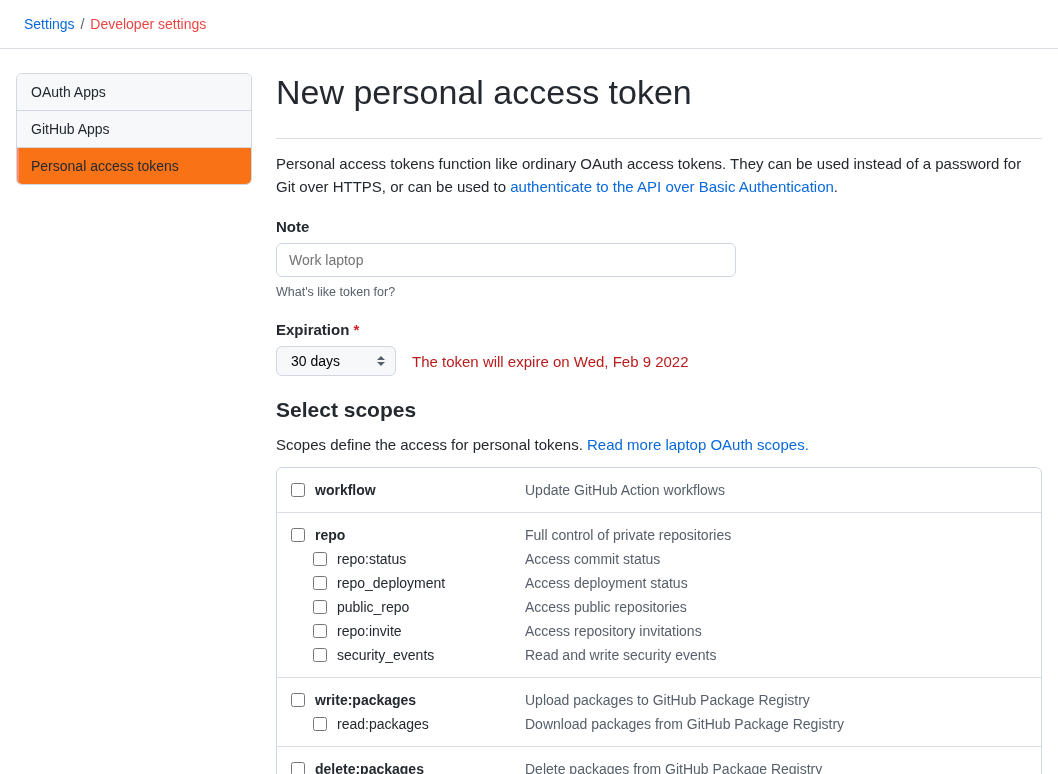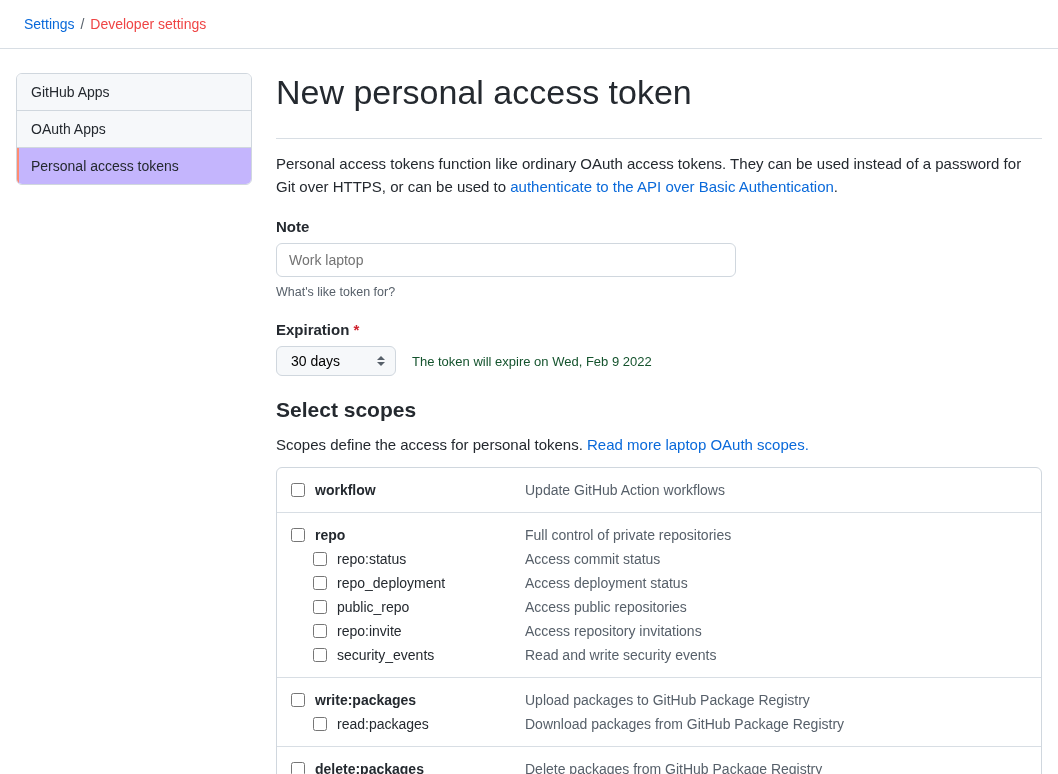--- a/index.html
+++ b/index.html
@@ -6,37 +6,37 @@
 body { font-family: -apple-system, BlinkMacSystemFont, "Segoe UI", Helvetica, Arial, sans-serif; color: #24292f; font-size: 14px; background: #fff; }
 a { color: #0969da; text-decoration: none; }
 .breadcrumb { padding: 16px 24px; border-bottom: 1px solid #d8dee4; font-size: 14px; }
 .breadcrumb .sep { color: #57606a; margin: 0 2px; }
 .breadcrumb .current { color: #ef4444; }
 .container { display: flex; padding: 24px 16px; gap: 24px; }
 .sidebar { width: 236px; flex-shrink: 0; }
 .sidebar-list { border: 1px solid #d0d7de; border-radius: 6px; overflow: hidden; list-style: none; }
 .sidebar-item { padding: 10px 14px; border-bottom: 1px solid #d0d7de; background: #f6f8fa; color: #24292f; cursor: pointer; font-size: 14px; position: relative; }
 .sidebar-item:last-child { border-bottom: none; }
-.sidebar-item.selected { background: #c4b5fd; }
+.sidebar-item.selected { background: #f97316; }
 .sidebar-item.selected::before { content: ''; position: absolute; left: 0; top: 0; bottom: 0; width: 2px; background: #fd8c73; }
 .main { flex: 1; max-width: 768px; }
 h1 { font-size: 34px; font-weight: 400; padding-bottom: 26px; border-bottom: 1px solid #d8dee4; margin-bottom: 14px; }
 .desc { color: #24292f; margin-bottom: 20px; line-height: 1.5; font-size: 15px; }
 .field-label { font-weight: 600; font-size: 15px; margin-bottom: 8px; display: block; }
 .required { color: #cf222e; }
 .text-input { width: 460px; padding: 6px 12px; font-size: 14px; border: 1px solid #d0d7de; border-radius: 6px; background: #fff; color: #737373; line-height: 20px; }
 .helper { font-size: 12.5px; color: #57606a; margin-top: 8px; }
 .field-block { margin-bottom: 22px; }
 .exp-row { display: flex; align-items: center; gap: 16px; }
 .select-wrap { position: relative; display: inline-block; }
 .select-btn { padding: 6px 32px 6px 14px; font-size: 14px; border: 1px solid #d0d7de; border-radius: 6px; background: #f6f8fa; cursor: pointer; min-width: 120px; text-align: left; position: relative; }
 .caret { position: absolute; right: 10px; top: 50%; transform: translateY(-50%); font-size: 10px; color: #57606a; line-height: 1; }
 .caret::before { content: ''; display: block; width: 0; height: 0; border-left: 4px solid transparent; border-right: 4px solid transparent; border-bottom: 4px solid #57606a; margin-bottom: 2px; }
 .caret::after { content: ''; display: block; width: 0; height: 0; border-left: 4px solid transparent; border-right: 4px solid transparent; border-top: 4px solid #57606a; }
-.exp-note { font-size: 13px; color: #14532d; }
+.exp-note { font-size: 15px; color: #b91c1c; }
 .scopes-heading { font-weight: 600; font-size: 21px; margin-bottom: 14px; }
 .scopes-desc { font-size: 15px; margin-bottom: 14px; }
 .scopes-table { border: 1px solid #d0d7de; border-radius: 6px; overflow: hidden; }
 .scope-group { border-bottom: 1px solid #d8dee4; padding: 10px 14px; }
 .scope-group:last-child { border-bottom: none; }
 .scope-row { display: flex; align-items: center; padding: 4px 0; }
 .scope-chk { margin-right: 10px; width: 14px; height: 14px; }
 .scope-name { width: 210px; font-size: 14px; }
 .scope-name.bold { font-weight: 600; }
 .scope-desc { color: #57606a; font-size: 14px; }
@@ -48,22 +48,22 @@
 
 <div class="breadcrumb">
   <a href="#">Settings</a>
   <span class="sep">/</span>
   <span class="current">Developer settings</span>
 </div>
 
 <div class="container">
   <nav class="sidebar">
     <ul class="sidebar-list">
+      <li class="sidebar-item">OAuth Apps</li>
       <li class="sidebar-item">GitHub Apps</li>
-      <li class="sidebar-item">OAuth Apps</li>
       <li class="sidebar-item selected">Personal access tokens</li>
     </ul>
   </nav>
 
   <main class="main">
     <h1>New personal access token</h1>
     <p class="desc">
       <span>Personal access tokens function like ordinary OAuth access tokens. They can be used instead of a password for Git over HTTPS, or can be used to </span><a href="#">authenticate to the API over Basic Authentication</a>.
     </p>
 

